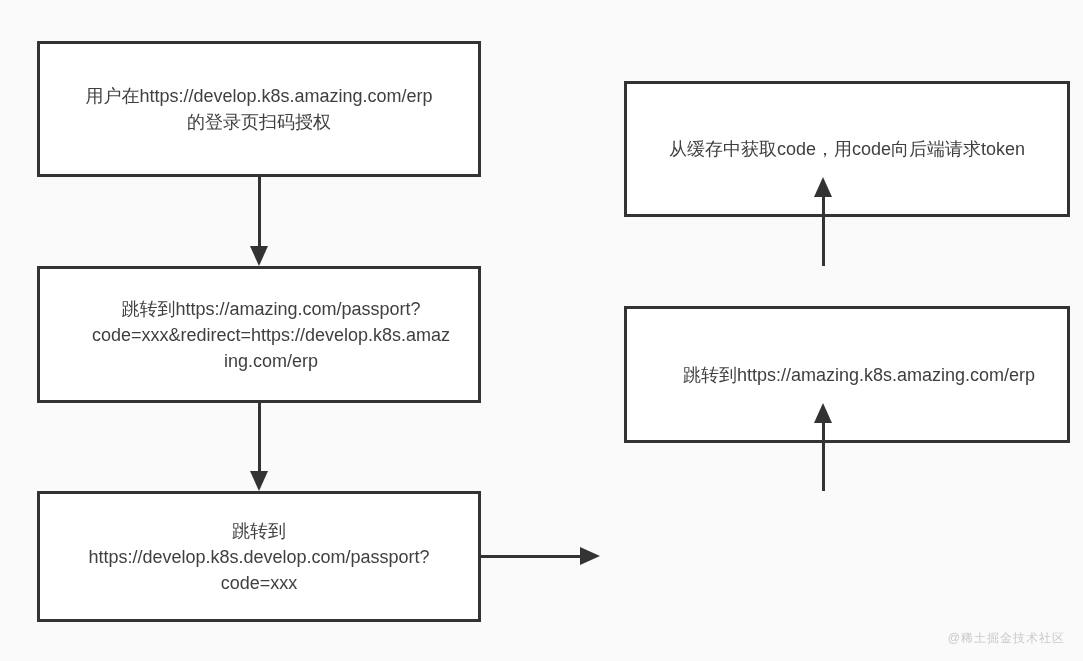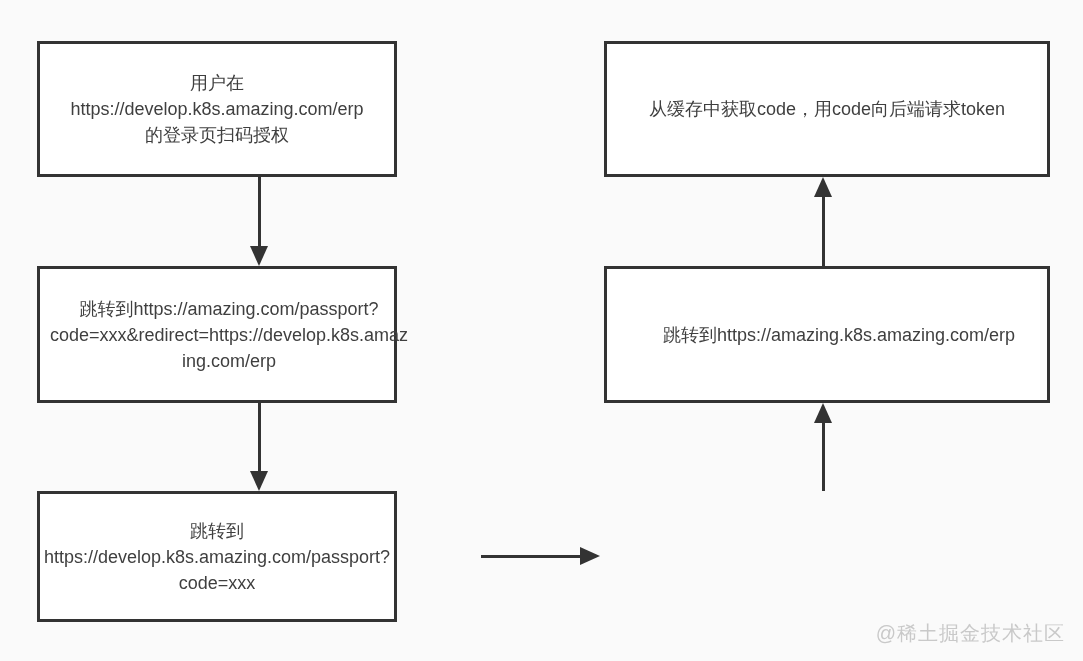--- a/index.html
+++ b/index.html
@@ -24,22 +24,22 @@
     justify-content: center;
     text-align: center;
     color: #3f3f3f;
     font-size: 18px;
     line-height: 26px;
   }
   .node-text {
     white-space: pre-line;
     padding: 0 8px;
   }
-  .col-left  { left: 37px;  width: 360px; }
-  .col-right { left: 604px; width: 446px; }
+  .col-left  { left: 37px;  width: 444px; }
+  .col-right { left: 624px; width: 446px; margin-top: 40px; }
   .row-top    { top: 41px;  height: 136px; }
   .row-mid    { top: 266px; height: 137px; padding-left: 24px; }
   .row-bottom { top: 491px; height: 131px; }
 
   .arrow-line { position: absolute; background: #333333; }
   .arrow-head { position: absolute; width: 0; height: 0; }
   .arrow-head.down {
     border-left: 9px solid transparent;
     border-right: 9px solid transparent;
     border-top: 20px solid #333333;
@@ -69,21 +69,21 @@
   .e4-line { left: 822px; top: 421px; width: 3px; height: 70px; }
   
   .e5-head { left: 814px; top: 177px; }
   .e5-line { left: 822px; top: 195px; width: 3px; height: 71px; }
 
   .watermark {
     position: absolute;
     right: 18px;
     bottom: 14px;
     color: #c9c9c9;
-    font-size: 20px;
+    font-size: 12px;
     letter-spacing: 1px;
     margin-top: 44px;
   }
 </style>
 </head>
 <body>
 
 <div class="canvas">
 
   <div class="node col-left row-top">
@@ -92,21 +92,21 @@
   </div>
 
   <div class="node col-left row-mid">
     <span class="node-text">跳转到https://amazing.com/passport?
 code=xxx&amp;redirect=https://develop.k8s.amaz
 ing.com/erp</span>
   </div>
 
   <div class="node col-left row-bottom">
     <span class="node-text">跳转到
-https://develop.k8s.amazing.com/passport?
+https://develop.k8s.develop.com/passport?
 code=xxx</span>
   </div>
 
   <div class="node col-right row-top">
     <span class="node-text">从缓存中获取code，用code向后端请求token</span>
   </div>
 
   <div class="node col-right row-mid">
     <span class="node-text">跳转到https://amazing.k8s.amazing.com/erp</span>
   </div>

